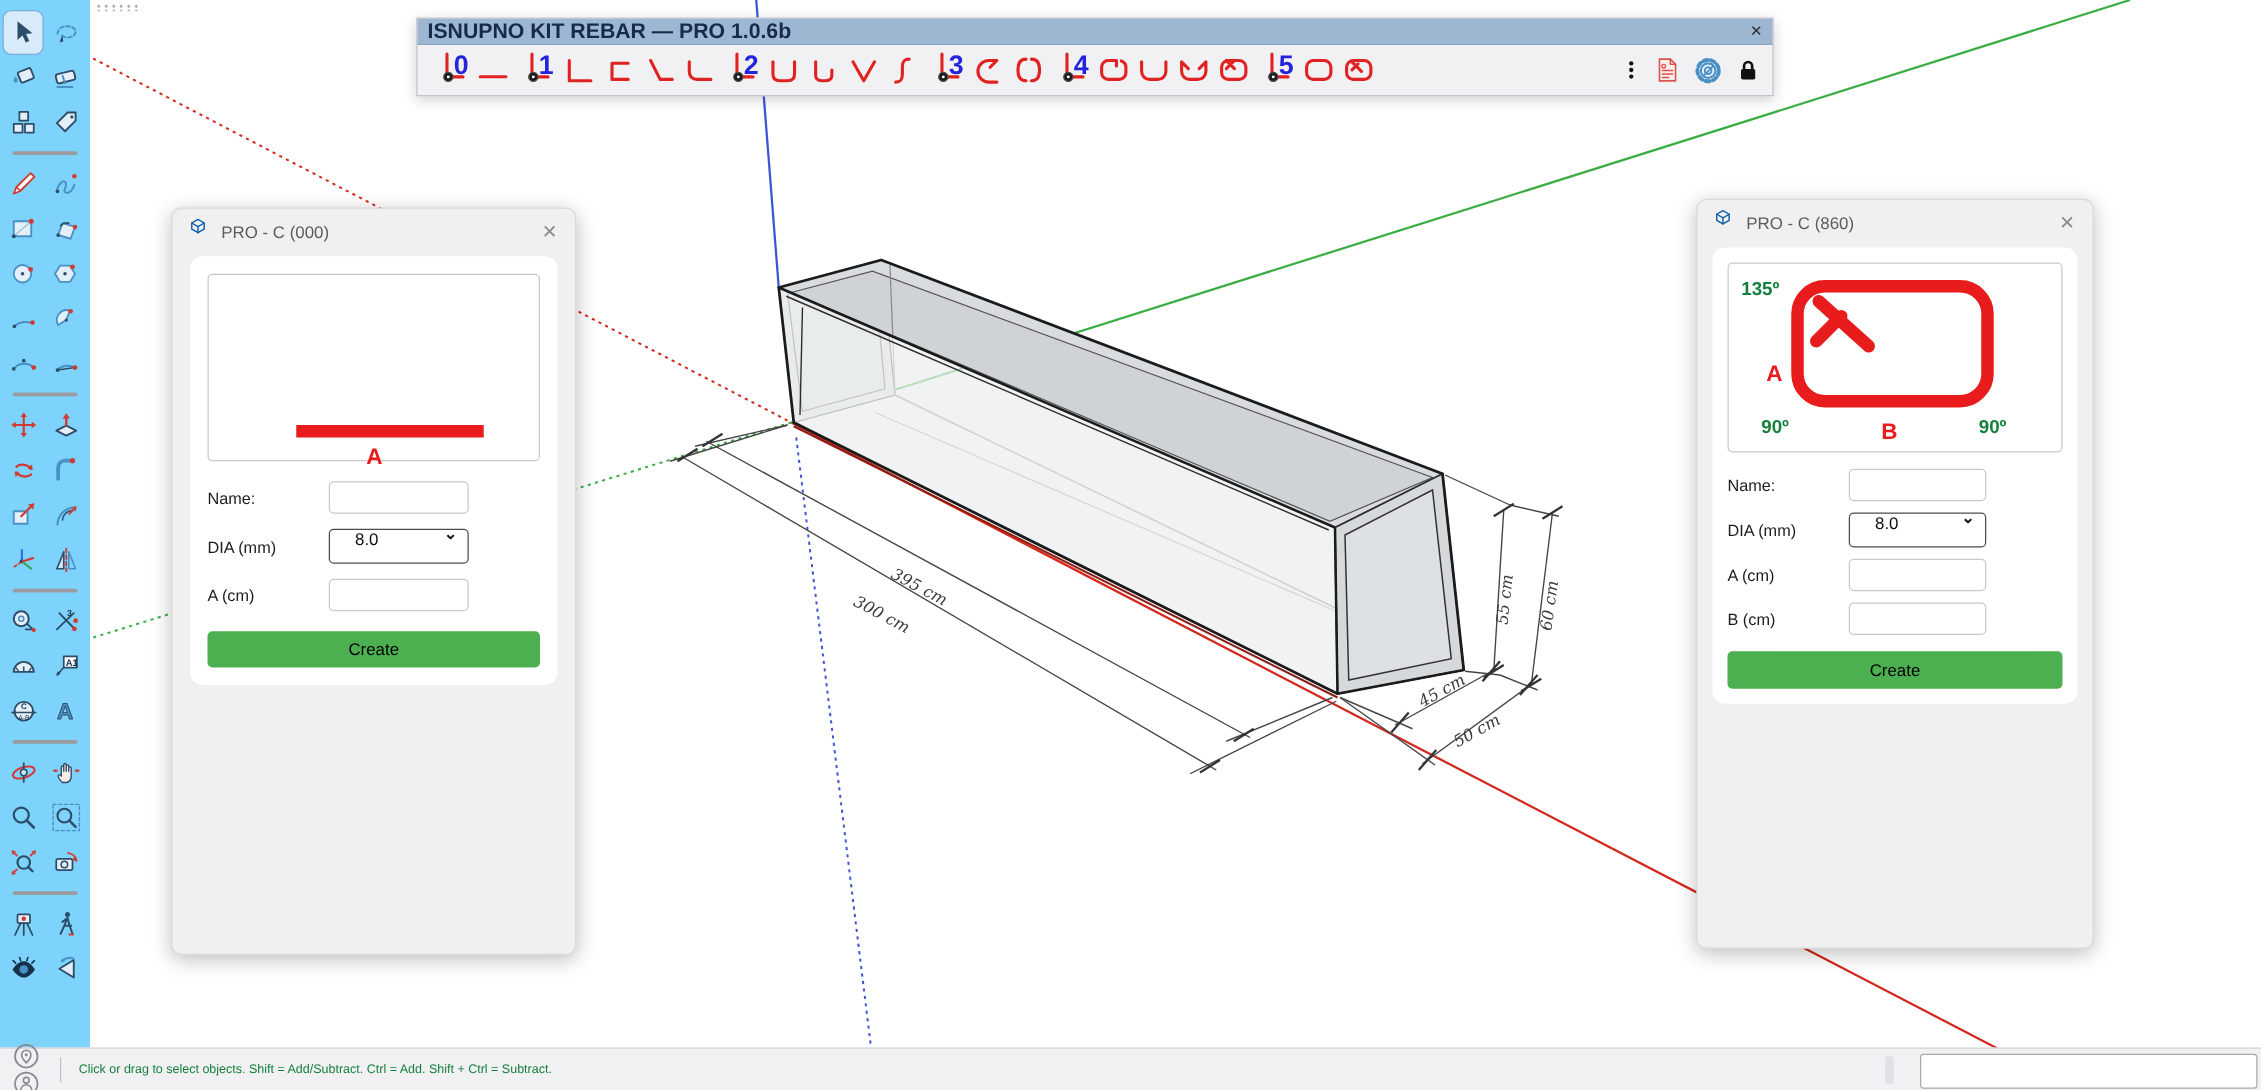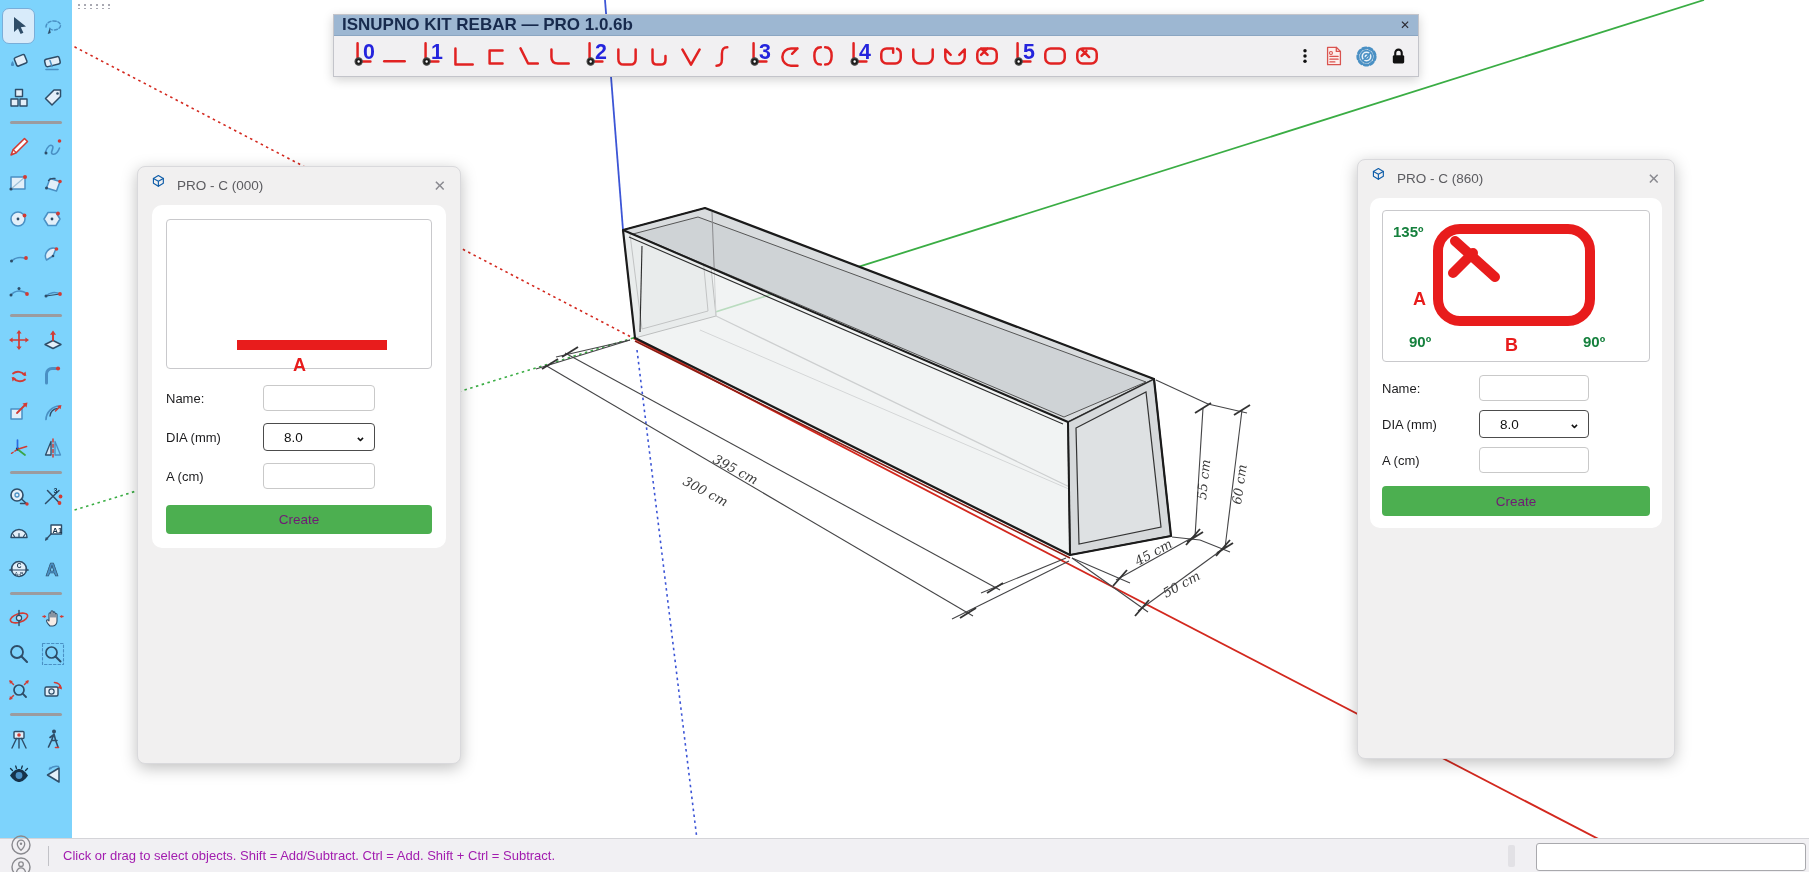--- a/index.html
+++ b/index.html
@@ -39,38 +39,38 @@
   .dlg-title{font-size:13.5px;color:#5c5c60;}
   .dlg-close{margin-left:auto;color:#8a8a90;font-size:15px;cursor:pointer;line-height:1;}
   .dlg-card{background:#fff;border-radius:10px;margin:2px 14px 0 14px;padding:14px;}
   .preview-box{border:1px solid #c9c9cc;border-radius:4px;position:relative;background:#fff;}
   .frow{display:flex;align-items:center;margin-top:12px;}
   .flabel{font-size:13px;color:#1c1c1e;flex:0 0 97px;}
   .finput{width:112px;height:26px;border:1px solid #c9c9c9;border-radius:4px;background:#fff;
     font-size:13px;padding:0 6px 0 20px;box-sizing:border-box;outline:none;color:#111;
     font-family:"Liberation Sans",sans-serif;}
   .fselect{width:112px;height:28px;border:1px solid #4c4c4c;border-radius:4px;background:#fff;
-    display:flex;align-items:center;font-size:13.5px;color:#111;box-sizing:border-box;
+    display:flex;font-size:13.5px;color:#111;box-sizing:border-box;
     padding:0 8px 0 20px;cursor:pointer;}
   .fselect .chev{margin-left:auto;font-size:13px;color:#111;font-weight:bold;line-height:.4;}
   .create-btn{margin-top:16px;width:100%;height:29px;background:#4caf50;border:none;
-    border-radius:4px;color:#701a75;font-size:13.5px;cursor:pointer;
+    border-radius:4px;color:#000000;font-size:13.5px;cursor:pointer;
     font-family:"Liberation Sans",sans-serif;}
 
   
   .pv-lbl{position:absolute;font-weight:bold;}
   .pv-blue{color:#15803d;font-size:15px;}
   .pv-red{color:#e81c1c;font-size:18px;}
 
   
   #status-bar{position:absolute;left:0;bottom:0;width:1809px;height:34px;background:#f1f0f3;
     border-top:1px solid #d4d4d8;z-index:45;display:flex;align-items:center;box-sizing:border-box;}
   .sb-icon{margin-left:10px;display:flex;align-items:center;cursor:pointer;}
   #sb-divider{width:1px;height:20px;background:#c2c2c7;margin:0 14px 0 16px;}
-  #sb-text{font-size:13px;color:#a21caf;}
+  #sb-text{font-size:10px;color:#15803d;}
   #sb-mini-divider{position:absolute;left:1508px;top:6px;width:7px;height:22px;background:#e2e1e5;border-radius:2px;}
   #sb-measure-box{position:absolute;left:1536px;top:4px;width:268px;height:26px;background:#fff;
     border:1px solid #a9a9ad;border-radius:3px;}
 </style>
 </head>
 <body>
 
 <div id="stage">
 
   <svg id="viewport-svg" width="1809" height="872">
@@ -666,20 +666,24 @@
         <span class="flabel">DIA (mm)</span>
         <div class="fselect" style="width:110px;">
           <span>8.0</span>
           <span class="chev">⌄</span>
         </div>
       </div>
       <div class="frow" style="margin-top:9px;">
         <span class="flabel">A (cm)</span>
         <input class="finput" style="width: 110px;" value="">
       </div>
+      <div class="frow" style="margin-top:9px;">
+        <span class="flabel">B (cm)</span>
+        <input class="finput" style="width: 110px;" value="">
+      </div>
       <button class="create-btn" style="margin-top:13px;height:30px;">Create</button>
     </div>
   </div>
 
   <div id="status-bar">
     <span id="sb-icons">
         <span class="sb-icon">
           <svg width="22" height="22" viewBox="0 0 22 22" fill="none" stroke-linecap="round" stroke-linejoin="round">
             <circle cx="11" cy="11" r="9" stroke="#8a8a8f" stroke-width="1.4"></circle>
             <path d="M11 6.2c2.1 0 3.7 1.6 3.7 3.7 0 2.7-3.7 6.4-3.7 6.4s-3.7-3.7-3.7-6.4c0-2.1 1.6-3.7 3.7-3.7z" stroke="#8a8a8f" stroke-width="1.3"></path>

